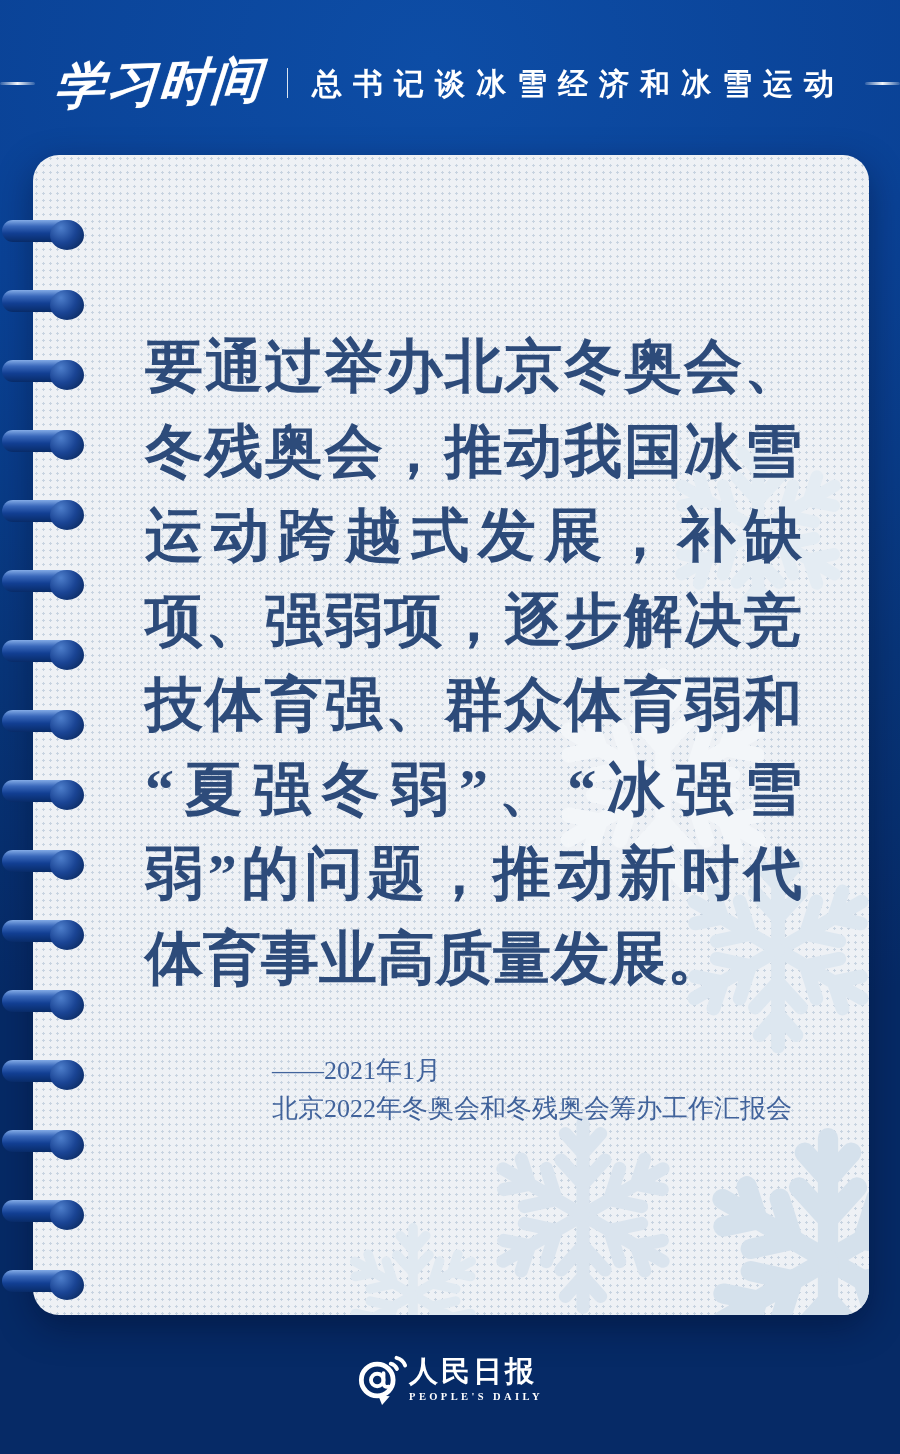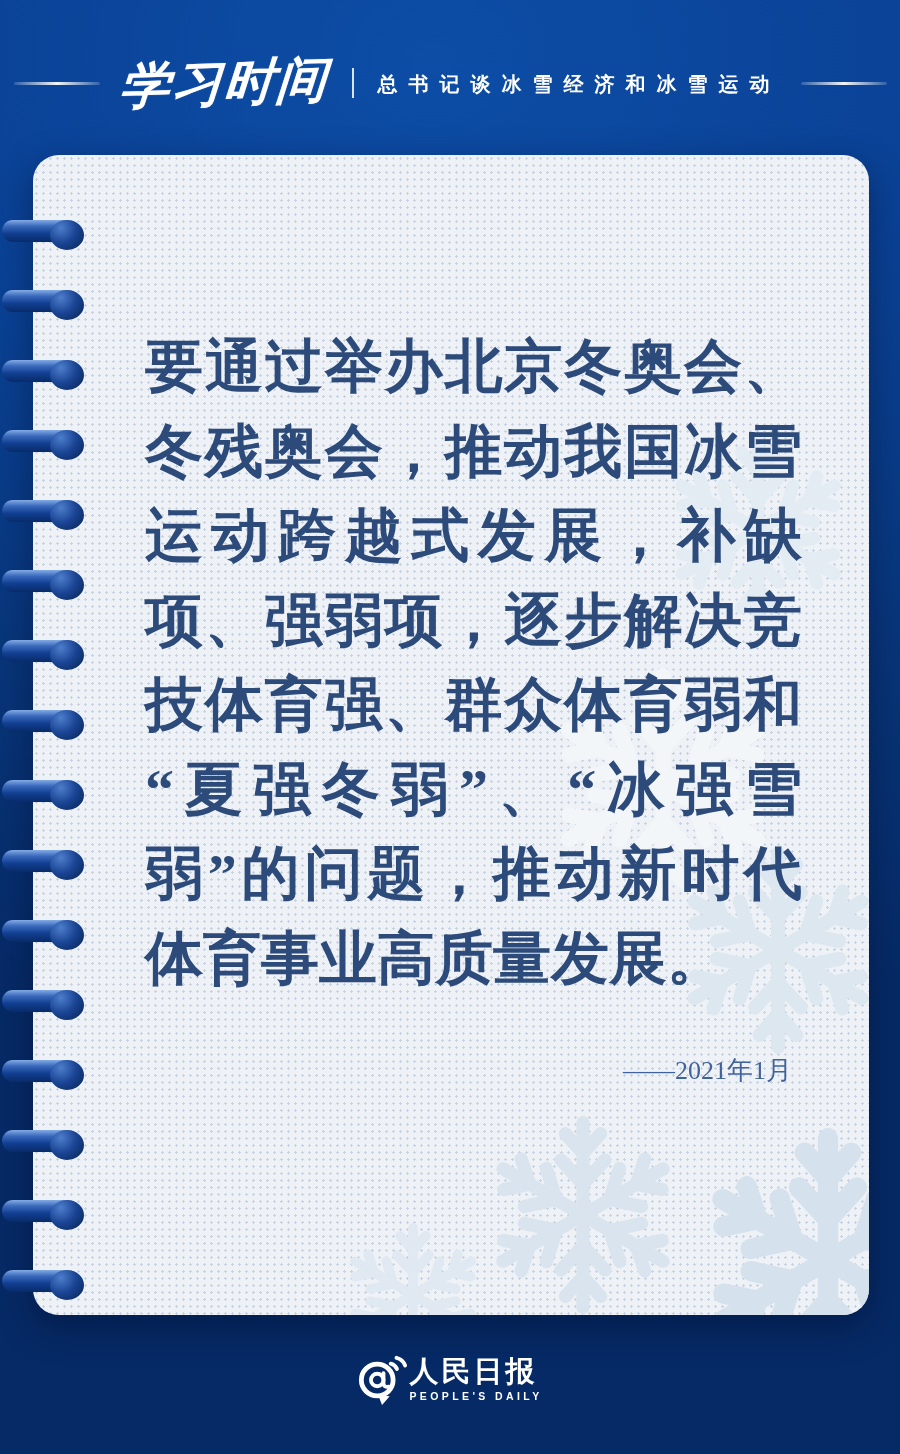--- a/index.html
+++ b/index.html
@@ -10,21 +10,21 @@
   }
 
   
   .header{position:absolute;top:50px;left:0;right:0;height:66px;
     display:flex;justify-content:center;align-items:center;gap:20px;color:#fff;}
   .h-line{width:86px;height:3px;border-radius:2px;
     background:linear-gradient(90deg,rgba(255,255,255,.15),rgba(255,255,255,.95),rgba(255,255,255,.15));}
   .brand{font-size:50px;font-weight:900;font-style:italic;letter-spacing:2px;
     transform:skewX(-6deg) rotate(-2deg);text-shadow:0 0 1px rgba(255,255,255,.6);white-space:nowrap;}
   .h-div{width:2px;height:30px;background:rgba(255,255,255,.85);margin:0 4px;}
-  .subtitle{font-size:20px;letter-spacing:11px;font-weight:600;white-space:nowrap;padding-top:2px;}
+  .subtitle{font-size:30px;letter-spacing:11px;font-weight:600;white-space:nowrap;padding-top:2px;}
 
   
   .card{position:absolute;left:33px;top:155px;width:836px;height:1160px;border-radius:26px;
     background-color:#eef1f5;
     background-image:radial-gradient(circle,#c7d3e0 1.1px,transparent 1.3px);
     background-size:7px 7px;
     box-shadow:0 12px 36px rgba(2,12,40,.45);overflow:hidden;}
 
   
   .flake{position:absolute;pointer-events:none;}
@@ -40,21 +40,21 @@
   .q-line{display:flex;justify-content:space-between;align-items:center;height:84.5px;
     font-size:58px;font-weight:800;white-space:nowrap;}
   .q-line.last{justify-content:flex-start;}
 
   
   .attribution{position:absolute;right:77px;top:897px;color:#41639b;
     font-size:26px;line-height:38px;font-weight:500;}
 
   
   .footer{position:absolute;left:0;right:0;top:1352px;display:flex;justify-content:center;
-    align-items:center;gap:0;color:#fff;font-family:Liberation Sans, sans-serif;}
+    align-items:center;gap:0;color:#fff;font-family:Liberation Serif, serif;}
   .logo-cn{font-size:29px;font-weight:700;letter-spacing:3px;line-height:1.05;white-space:nowrap;}
   .logo-en{font-size:10.5px;letter-spacing:3.4px;margin-top:4px;font-weight:700;white-space:nowrap;}
 </style>
 </head>
 <body>
 
 <div id="poster">
 
   <div class="header">
     <span class="h-line"></span>
@@ -198,20 +198,21 @@
           <span>质</span>
           <span>量</span>
           <span>发</span>
           <span>展</span>
           <span>。</span>
         </div>
     </div>
 
     <div class="attribution">
       <div>——2021年1月</div>
+      <div>北京2022年冬奥会和冬残奥会筹办工作汇报会</div>
     </div>
   </div>
 
   <div id="pegs">
       <div class="peg" style="top: 220px;"></div>
       <div class="peg" style="top: 290px;"></div>
       <div class="peg" style="top: 360px;"></div>
       <div class="peg" style="top: 430px;"></div>
       <div class="peg" style="top: 500px;"></div>
       <div class="peg" style="top: 570px;"></div>

